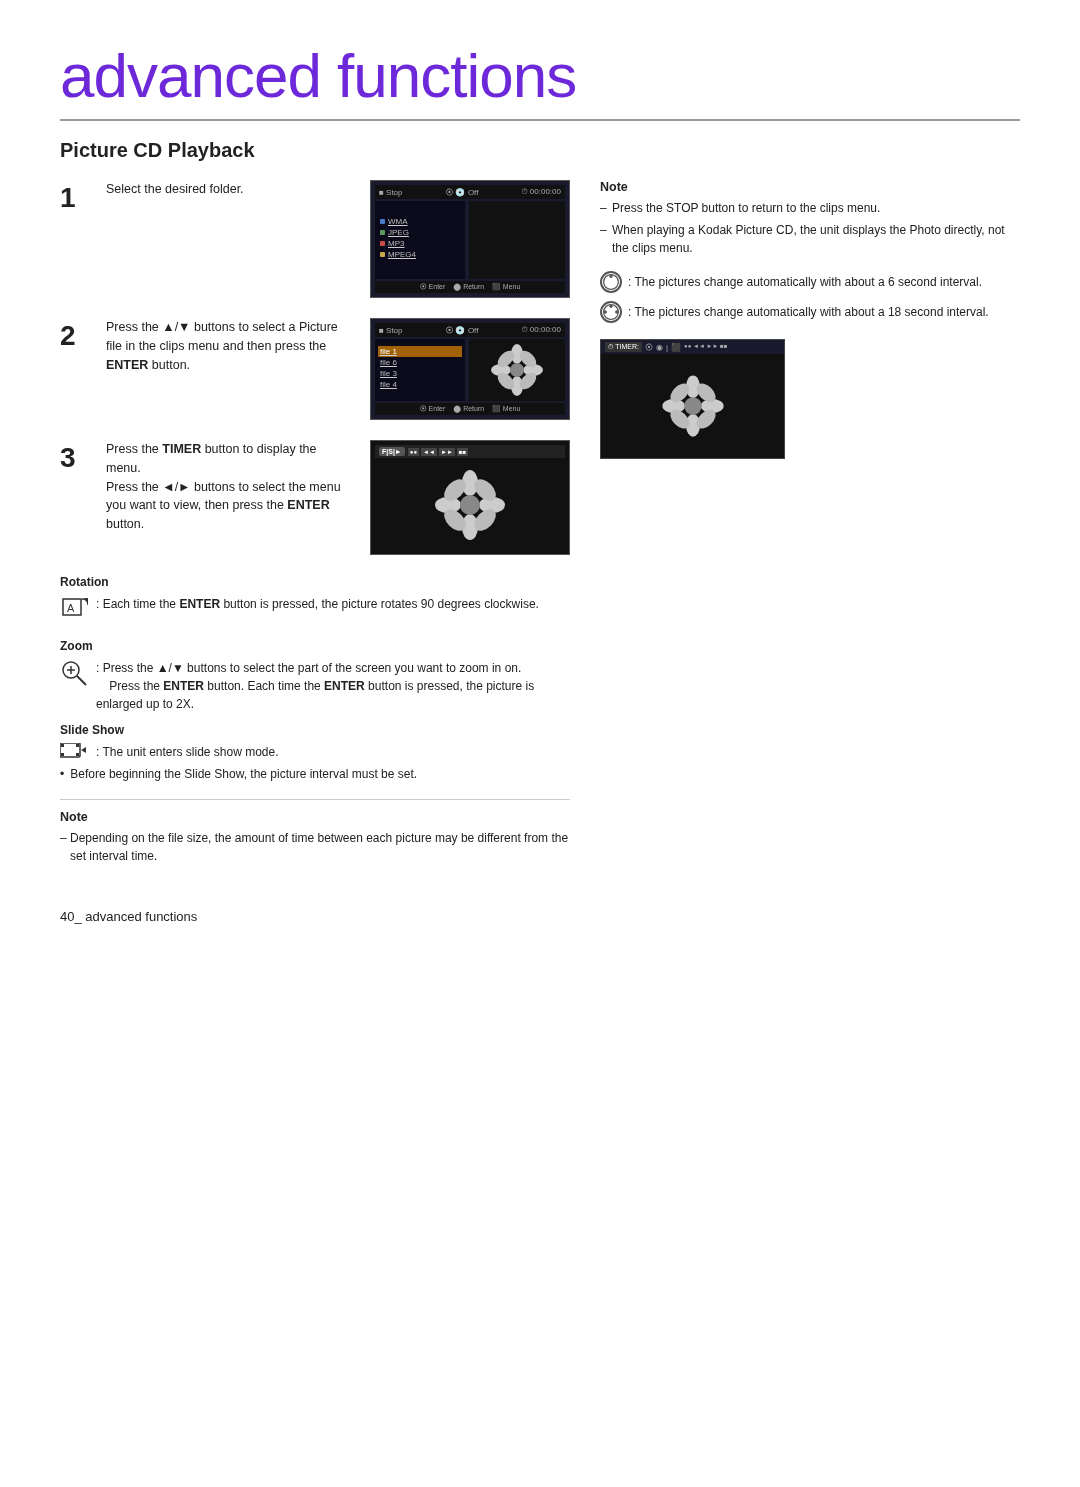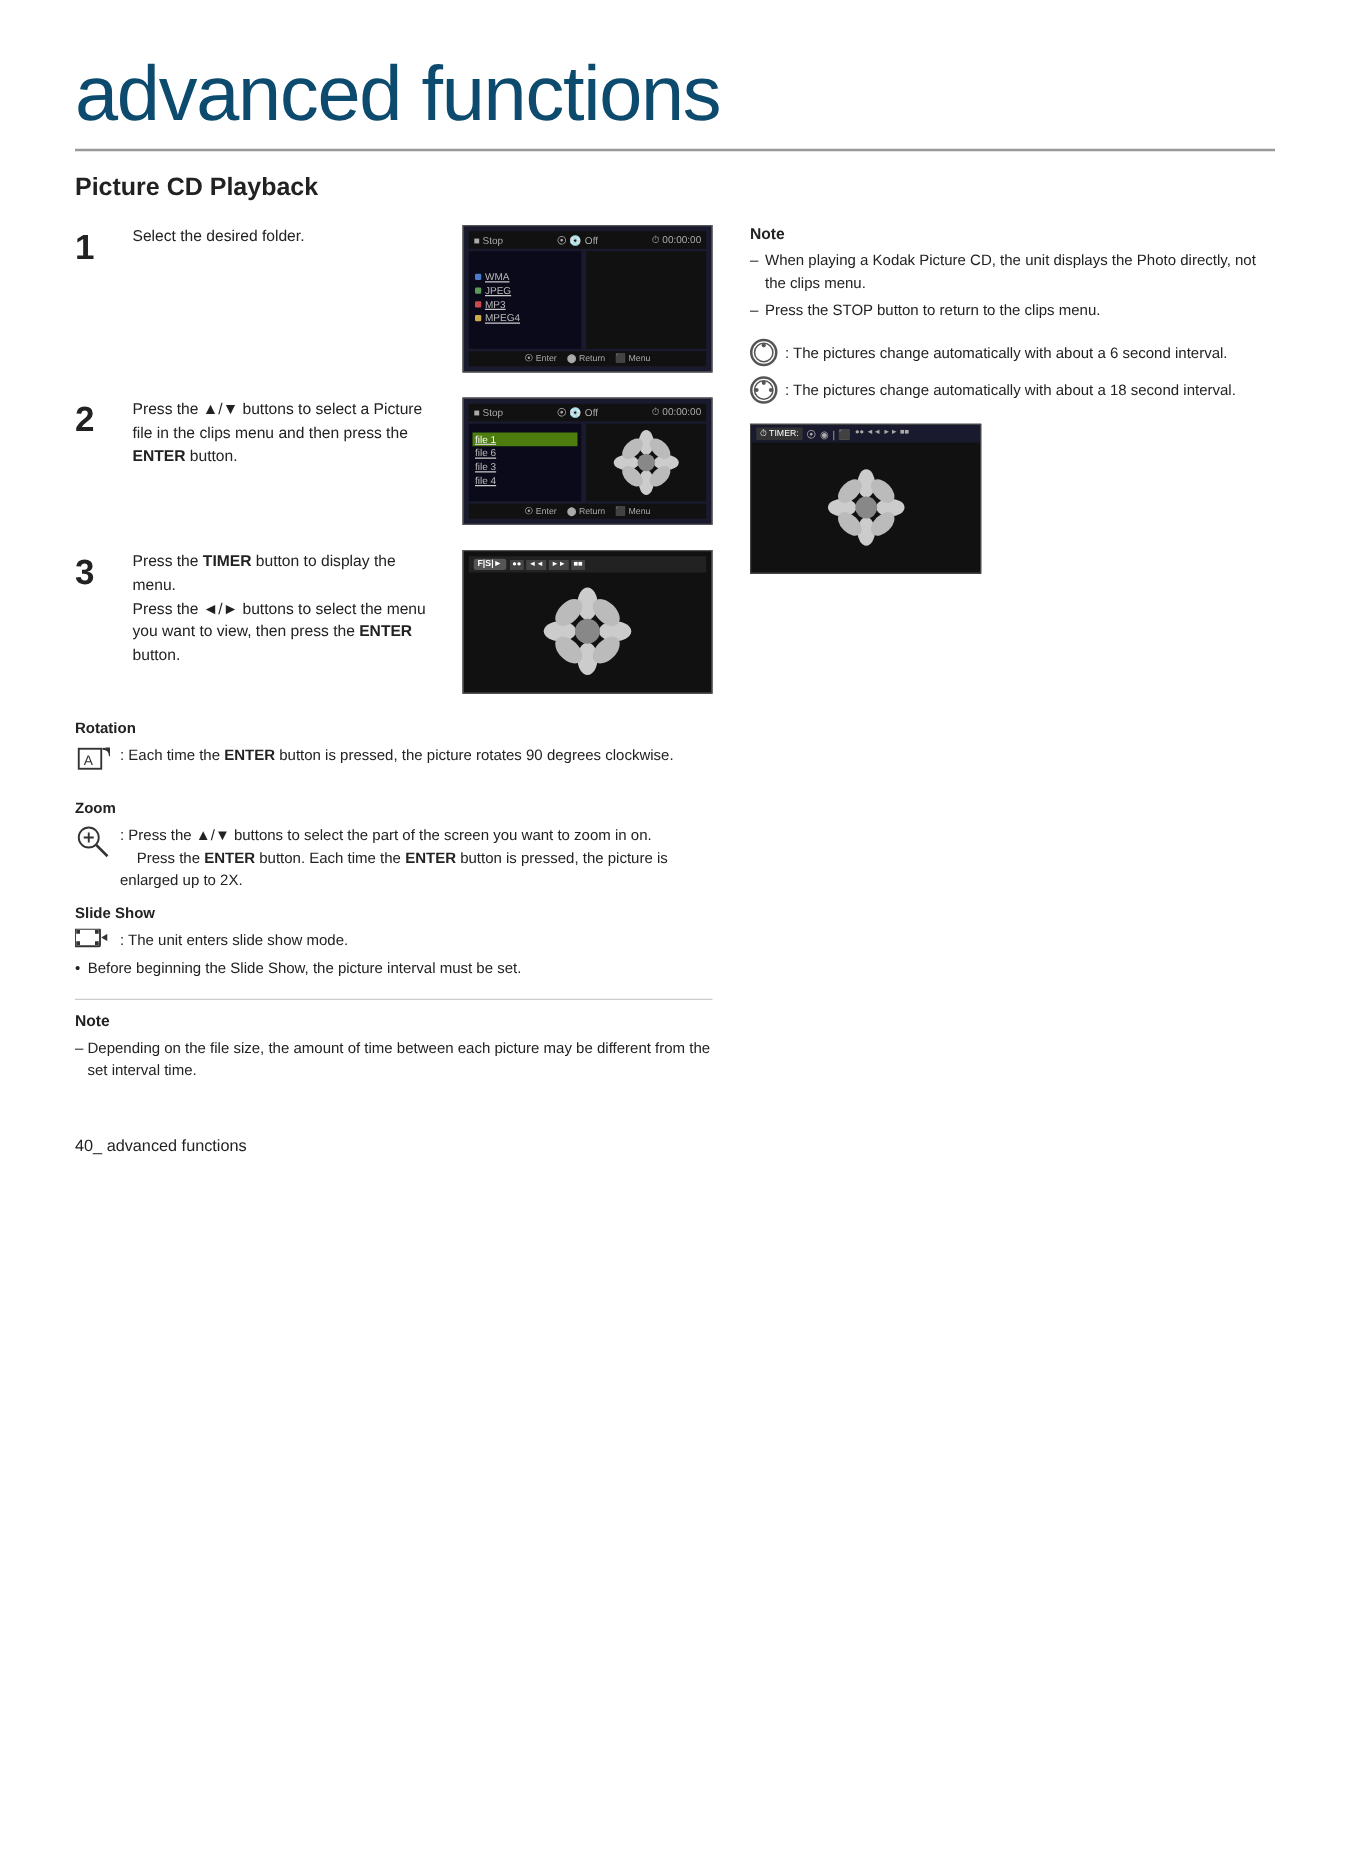--- a/index.html
+++ b/index.html
@@ -9,21 +9,21 @@
       font-size: 13px;
       color: #222;
       width: 1080px;
       min-height: 1487px;
       padding: 40px 60px 40px 60px;
     }
 
     .page-title {
       font-size: 62px;
       font-weight: 300;
-      color: #0c4a6e;
+      color: #6d28d9;
       letter-spacing: -1px;
       border-bottom: 2px solid #999;
       padding-bottom: 8px;
       margin-bottom: 18px;
       font-family: Arial, Helvetica, sans-serif;
     }
 
     .section-title {
       font-size: 20px;
       font-weight: bold;
@@ -111,21 +111,21 @@
     .menu-item {
       display: flex;
       align-items: center;
       gap: 3px;
       padding: 1px 2px;
       color: #bbb;
       font-size: 8px;
     }
 
     .menu-item.selected {
-      background: #4d7c0f;
+      background: #a16207;
       color: #fff;
     }
 
     .menu-dot {
       width: 5px;
       height: 5px;
       background: #666;
       border-radius: 1px;
       flex-shrink: 0;
     }
@@ -572,24 +572,24 @@
       </div>
     </div>
 
   </div>
 
   <div class="right-col">
 
     <div class="right-note">
       <div class="right-note-title">Note</div>
       <div class="right-note-item">
+        <span>Press the STOP button to return to the clips menu.</span>
+      </div>
+      <div class="right-note-item">
         <span>When playing a Kodak Picture CD, the unit displays the Photo directly, not the clips menu.</span>
-      </div>
-      <div class="right-note-item">
-        <span>Press the STOP button to return to the clips menu.</span>
       </div>
     </div>
 
     <div class="interval-row">
       <div class="iv-icon">
         <svg width="22" height="22" viewBox="0 0 22 22">
           <circle cx="11" cy="11" r="9" fill="none" stroke="#555" stroke-width="1.5"></circle>
           <circle cx="11" cy="4" r="2" fill="#555"></circle>
         </svg>
       </div>

